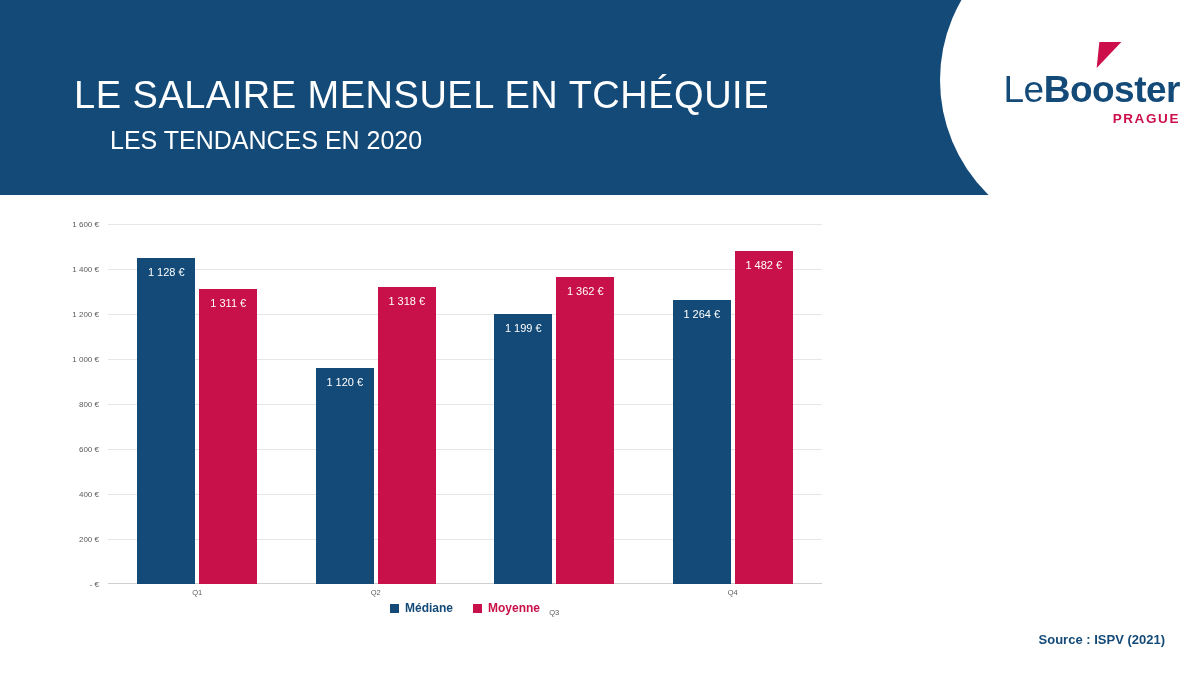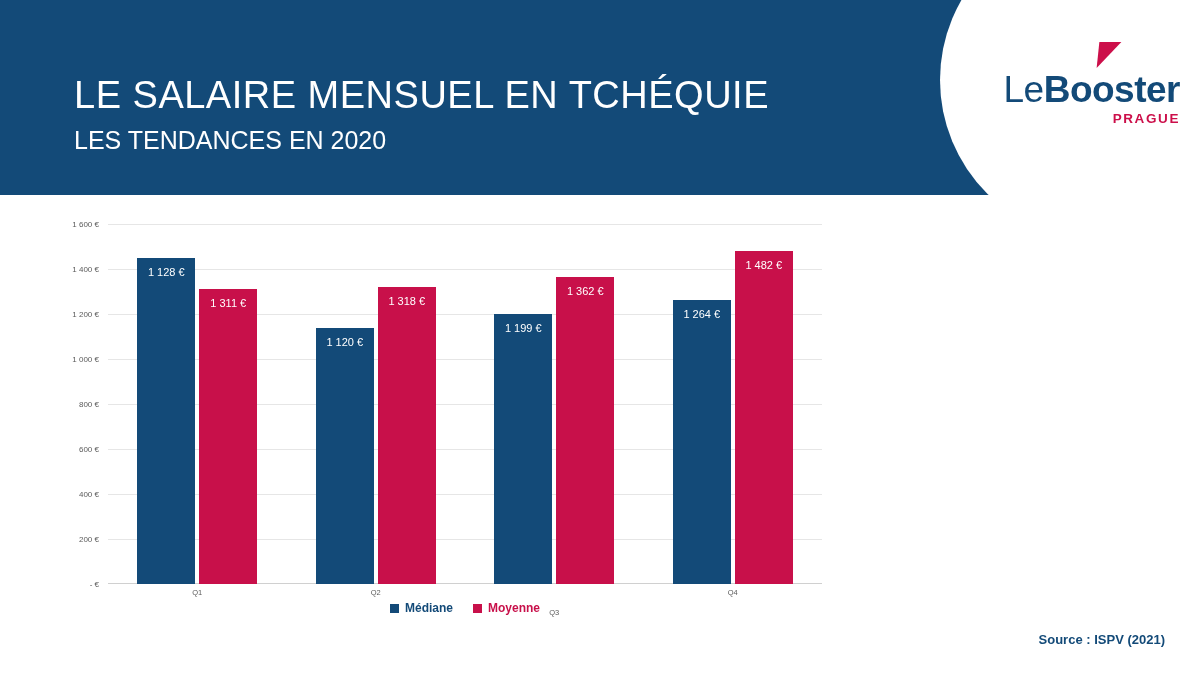--- a/index.html
+++ b/index.html
@@ -46,20 +46,21 @@
     line-height: 46px;
     white-space: nowrap;
   }
   .title-sub {
     color: #ffffff;
     font-size: 25px;
     font-weight: 400;
     line-height: 32px;
     margin-top: 6px;
     white-space: nowrap;
+    margin-left: 36px;
   }
 
   
   .logo {
     position: absolute;
     right: 20px;
     top: 42px;
     width: 190px;
     text-align: right;
   }
@@ -241,21 +242,21 @@
       <div class="group" style="left: 29.25px; width: 120px;">
         <div class="bar median" style="height: 326px; background: rgb(19, 74, 120);">
           <div class="bar-label">1 128 €</div>
         </div>
         <div class="bar mean" style="height: 294.975px; background: rgb(200, 16, 74);">
           <div class="bar-label">1 311 €</div>
         </div>
       </div>
       <div class="xtick" style="left: 29.25px; width: 120px;">Q1</div>
       <div class="group" style="left: 207.75px; width: 120px;">
-        <div class="bar median" style="height: 256px; background: rgb(19, 74, 120);">
+        <div class="bar median" style="height: 216px; background: rgb(19, 74, 120);">
           <div class="bar-label">1 120 €</div>
         </div>
         <div class="bar mean" style="height: 296.55px; background: rgb(200, 16, 74);">
           <div class="bar-label">1 318 €</div>
         </div>
       </div>
       <div class="xtick" style="left: 207.75px; width: 120px;">Q2</div>
       <div class="group" style="left: 386.25px; width: 120px;">
         <div class="bar median" style="height: 269.775px; background: rgb(19, 74, 120);">
           <div class="bar-label">1 199 €</div>

